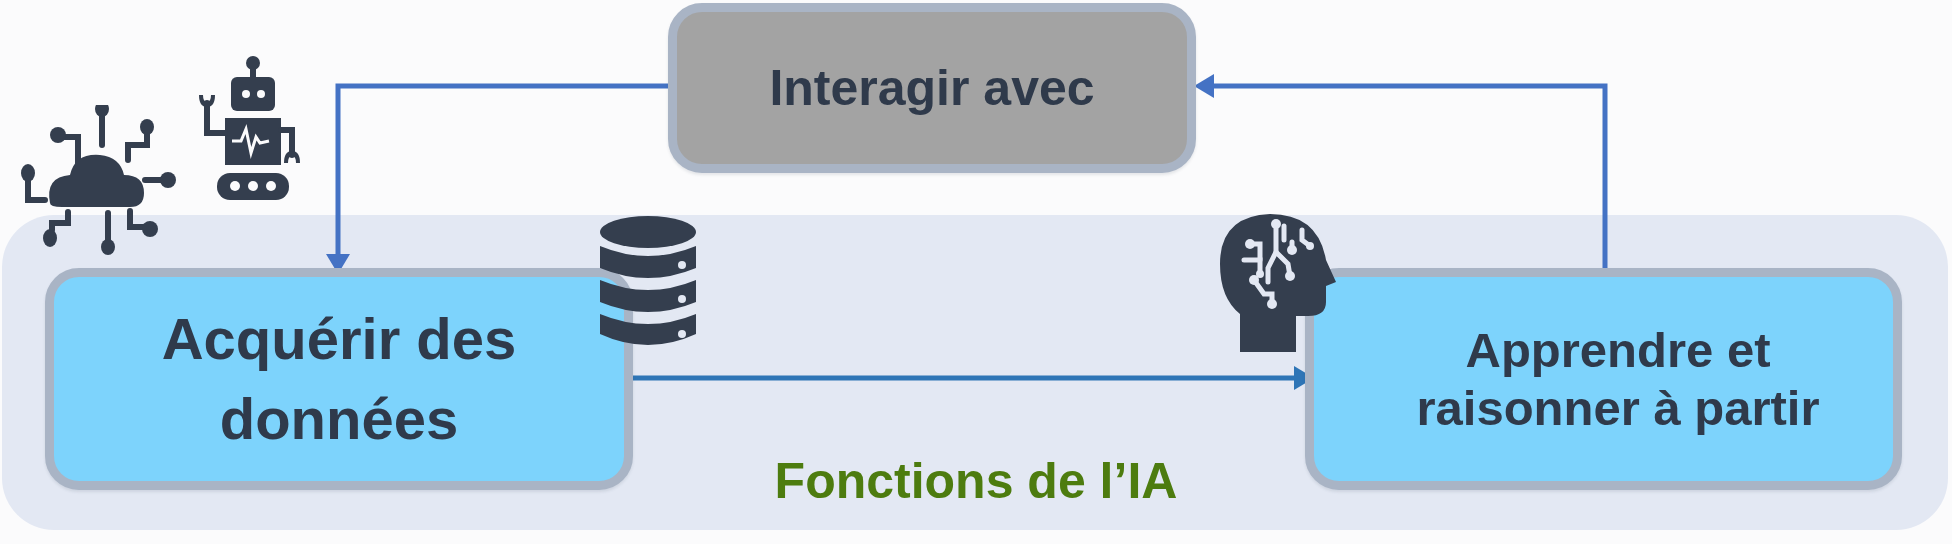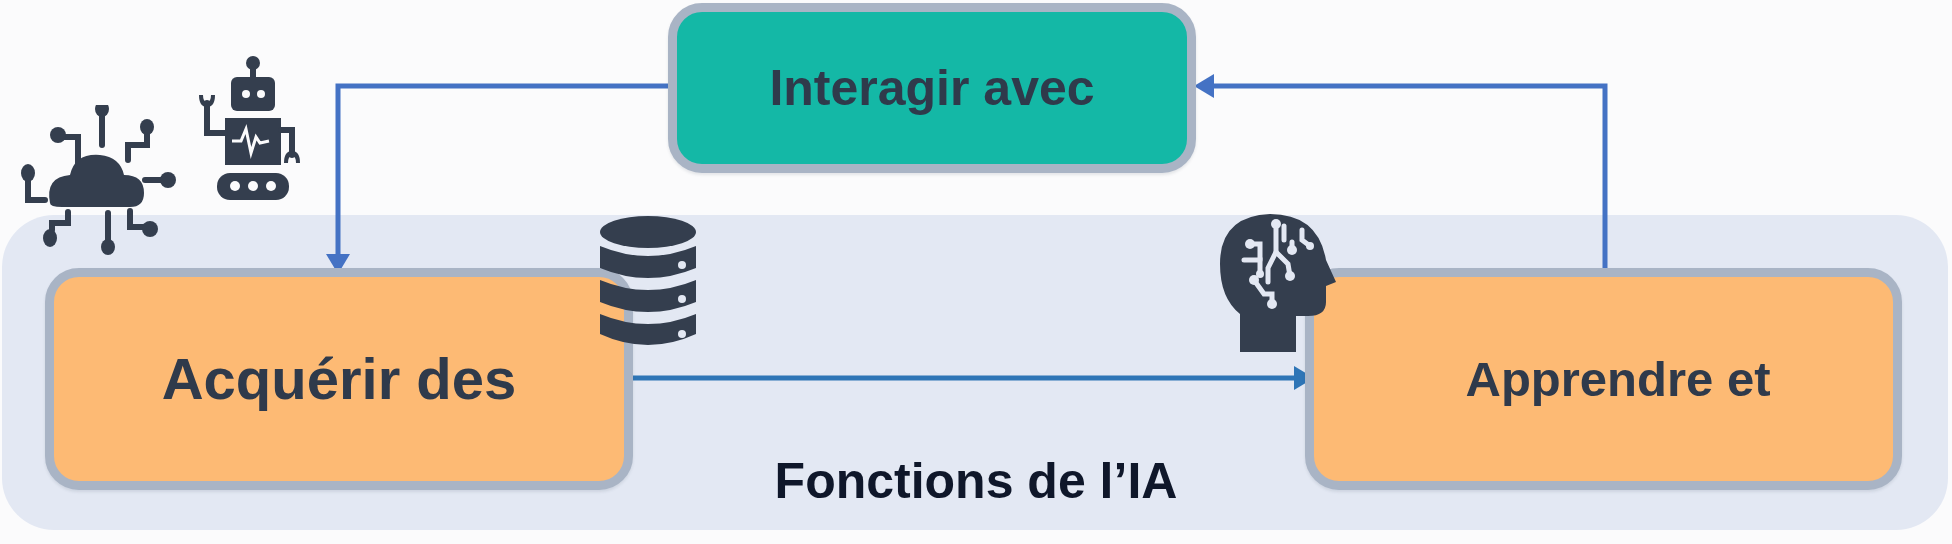--- a/index.html
+++ b/index.html
@@ -7,34 +7,34 @@
       width: 1952px; height: 544px; position: relative; overflow: hidden;
       background: #fbfbfc;
       font-family: "Liberation Sans", "DejaVu Sans", sans-serif;
     }
     .panel {
       position: absolute; left: 2px; top: 215px; width: 1946px; height: 315px;
       background: #e3e8f3; border-radius: 52px;
     }
     .box {
       position: absolute; box-sizing: border-box;
-      background: #fdba74;
+      background: #7dd3fc;
       border: 9px solid #a9b4c5;
       border-radius: 34px;
       display: flex; align-items: center; justify-content: center; flex-direction: column;
       text-align: center; color: #2f3a4b; font-weight: bold;
       box-shadow: 0 2px 3px rgba(60,70,90,0.12);
     }
     .box .line { display: block; white-space: nowrap; }
-    #box-top { left: 668px; top: 3px; width: 528px; height: 170px; font-size: 50px; line-height: 62px; background:#14b8a6;}
+    #box-top { left: 668px; top: 3px; width: 528px; height: 170px; font-size: 50px; line-height: 62px; background:#a3a3a3;}
     #box-left { left: 45px; top: 268px; width: 588px; height: 222px; font-size: 58px; line-height: 80px; }
     #box-right { left: 1305px; top: 268px; width: 597px; height: 222px; font-size: 49px; line-height: 58px; padding-left: 29px; }
     .title {
       position: absolute; left: 0; width: 1952px; top: 452px; text-align: center;
-      font-size: 50px; font-weight: bold; color: #0f172a;
+      font-size: 50px; font-weight: bold; color: #4d7c0f;
     }
     svg.overlay { position: absolute; left: 0; top: 0; }
     .icon { position: absolute; }
   </style>
 </head>
 <body>
 
 <div class="panel"></div>
 
 <svg class="overlay" width="1952" height="544">
@@ -53,24 +53,26 @@
   <line x1="630" y1="378" x2="1296" y2="378" stroke="#2e75b6" stroke-width="5"></line>
   <path d="M1294,366 L1294,390 L1314,378 z" fill="#2e75b6"></path>
 </svg>
 
 <div class="box" id="box-top">
   <span class="line">Interagir avec</span>
 </div>
 
 <div class="box" id="box-left">
   <span class="line">Acquérir des</span>
+  <span class="line">données</span>
 </div>
 
 <div class="box" id="box-right">
   <span class="line">Apprendre et</span>
+  <span class="line">raisonner à partir</span>
 </div>
 
 <div class="title">Fonctions de l’IA</div>
 
 <svg class="icon" style="left:20px;top:105px" width="170" height="150" viewBox="0 0 170 150">
   <g fill="none" stroke="#343e4e" stroke-width="6" stroke-linecap="round">
     <line x1="82" y1="5" x2="82" y2="40"></line>
     <polyline points="38,32 58,32 58,62"></polyline>
     <polyline points="127,26 127,40 108,40 108,55"></polyline>
     <polyline points="8,70 8,95 25,95"></polyline>

